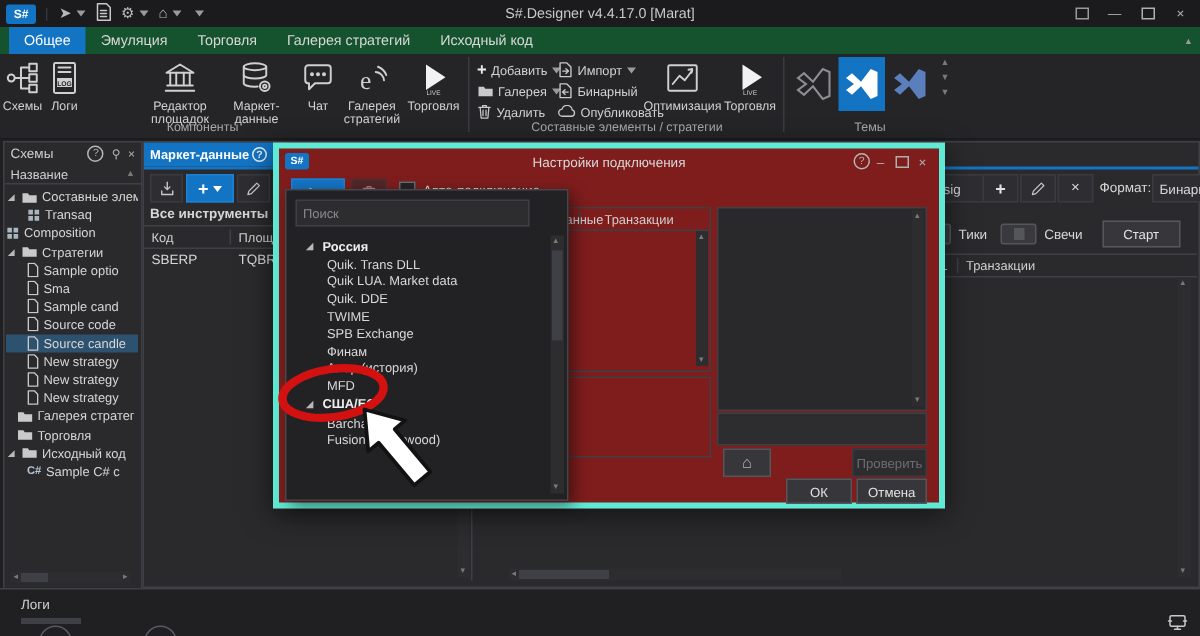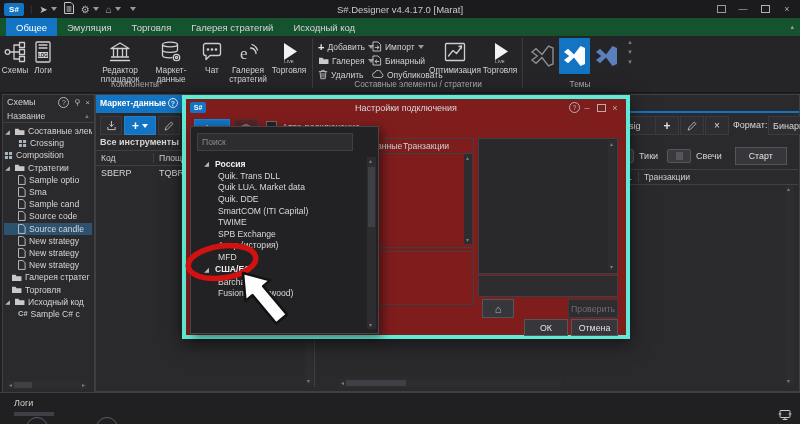--- a/index.html
+++ b/index.html
@@ -296,21 +296,21 @@
             </svg>
           </span>
           <span>Составные элем</span>
         </div>
       <div class="trow" style="padding-left:14px">
           <span class="ico">
             <svg width="9" height="9" viewBox="0 0 10 10">
               <path d="M1 1h3.4v3.4H1zM5.6 1H9v3.4H5.6zM1 5.6h3.4V9H1zM5.6 5.6H9V9H5.6z" fill="#a9b6bf"></path>
             </svg>
           </span>
-          <span>Crossing</span>
+          <span>Transaq</span>
         </div>
       <div class="trow" style="">
           <span class="ico">
             <svg width="9" height="9" viewBox="0 0 10 10">
               <path d="M1 1h3.4v3.4H1zM5.6 1H9v3.4H5.6zM1 5.6h3.4V9H1zM5.6 5.6H9V9H5.6z" fill="#a9b6bf"></path>
             </svg>
           </span>
           <span>Composition</span>
         </div>
       <div class="trow">
@@ -575,23 +575,23 @@
   <div id="popup" class="abs">
     <input class="searchbox abs" style="left: 6px; top: 6px; width: 146px; height: 12px;" placeholder="Поиск">
     <div class="abs" style="left:0;top:30px;width:178px">
       <div class="lgroup">
           <span class="exp">◢</span>
           <span>Россия</span>
         </div>
       <div class="litem">Quik. Trans DLL</div>
       <div class="litem">Quik LUA. Market data</div>
       <div class="litem">Quik. DDE</div>
-      <div class="litem">SmartCOM (ITI Capital)</div>
       <div class="litem">TWIME</div>
       <div class="litem">SPB Exchange</div>
+      <div class="litem">Финам</div>
       <div class="litem">Алор (история)</div>
       <div class="litem">MFD</div>
       <div class="lgroup">
           <span class="exp">◢</span>
           <span>США/ЕС</span>
         </div>
       <div class="litem">Barchart</div>
       <div class="litem">Fusion (Blackwood)</div>
     </div>
     <div class="abs scroll" style="right:2px;top:30px;width:9px;height:172px">

